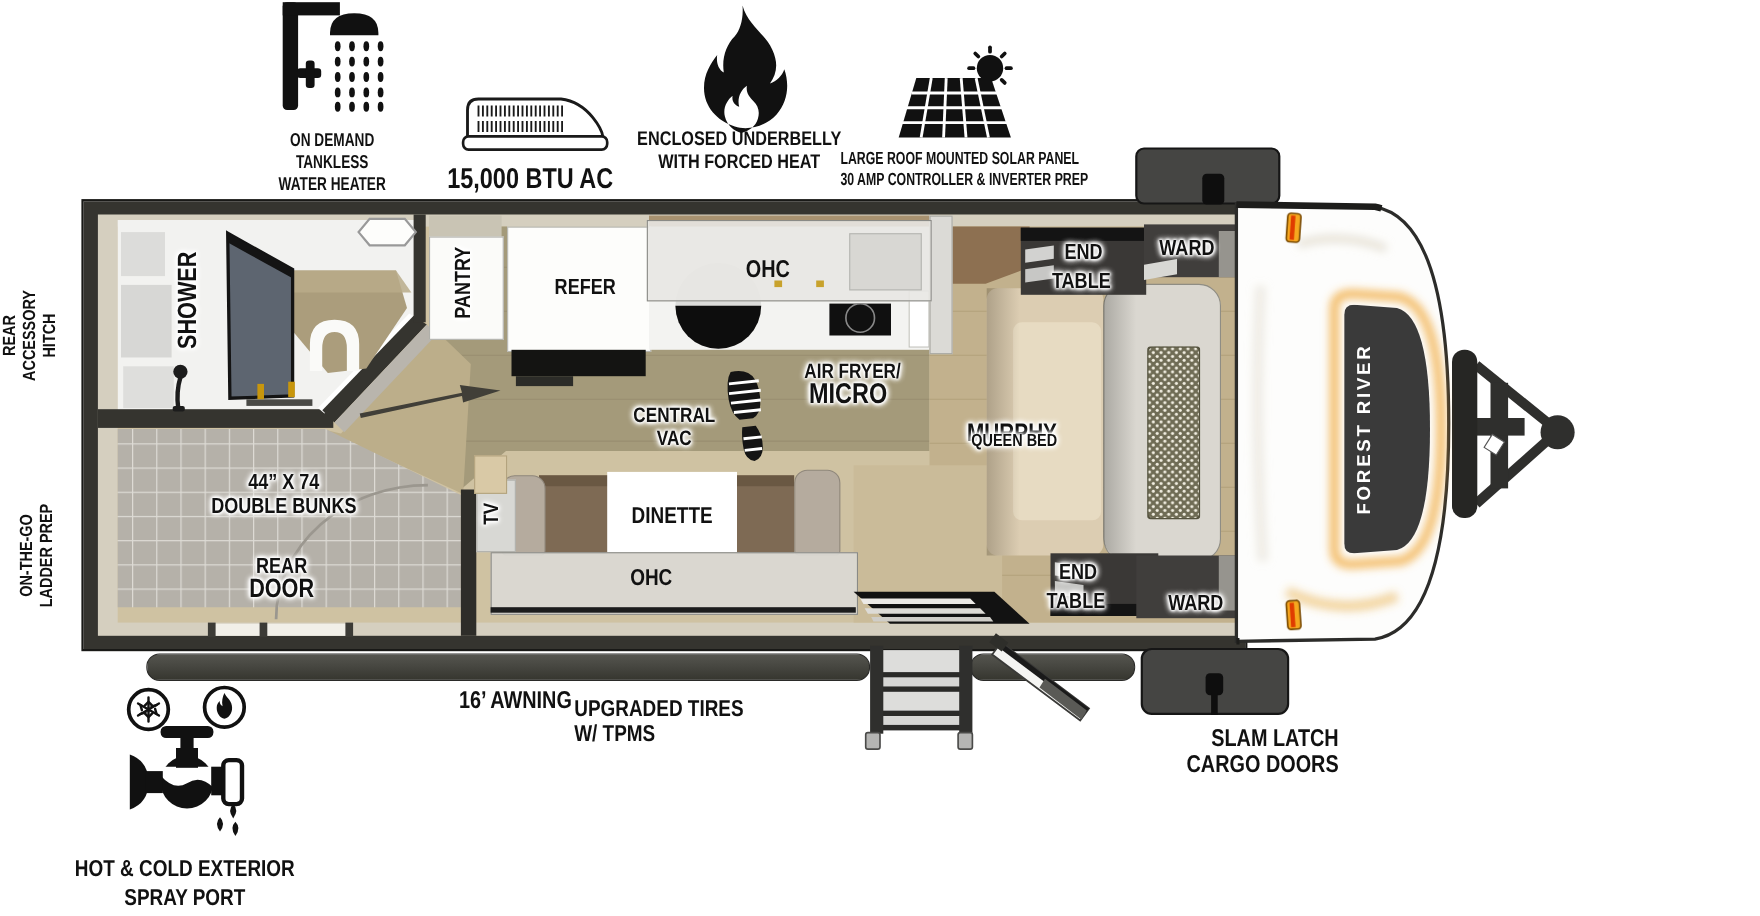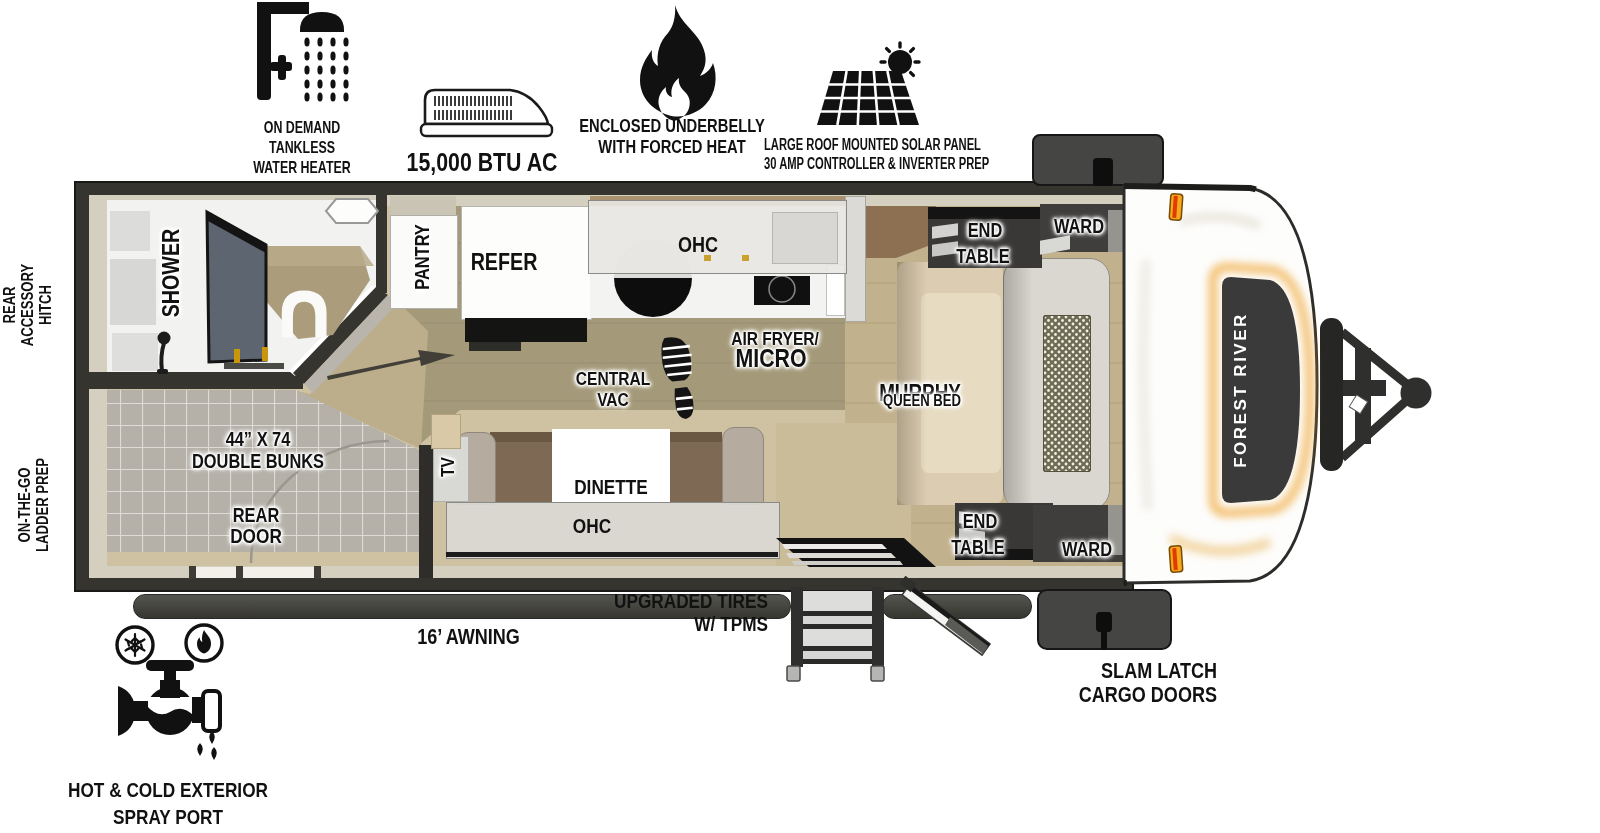--- a/index.html
+++ b/index.html
@@ -300,41 +300,41 @@
   <div class="abs" style="left:883px;top:330px;width:26px;height:12px;background:#d2d2d0;transform:skewY(8deg);"></div>
   <div class="abs" style="left:883px;top:347px;width:26px;height:12px;background:#c7c7c5;transform:skewY(8deg);"></div>
 
   <div class="abs" style="left:957px;top:322px;width:95px;height:57px;background:#403e3c;"></div>
   <div class="abs" style="left:1032px;top:322px;width:20px;height:50px;background:#96948e;"></div>
 
   <div class="lbl glow" style="left:95px;top:90px;font-size:24px;transform:translate(-50%,-50%) rotate(-90deg);"><span class="cond">SHOWER</span></div>
 
   <div class="lbl glow" style="left:346px;top:74px;font-size:20px;transform:translate(-50%,-50%) rotate(-90deg);"><span class="cond">PANTRY</span></div>
 
-  <div class="lbl" style="left:428px;top:79px;font-size:24px;transform:translate(-50%,-50%);"><span class="cond">REFER</span></div>
+  <div class="lbl" style="left:456px;top:79px;font-size:20px;transform:translate(-50%,-50%);"><span class="cond">REFER</span></div>
 
   <div class="lbl" style="left:622px;top:62px;font-size:22px;transform:translate(-50%,-50%);"><span class="cond">OHC</span></div>
 
   <div class="lbl glow" style="left:699px;top:156px;font-size:19px;transform:translate(-50%,-50%);"><span class="cond">AIR FRYER/</span></div>
   <div class="lbl glow" style="left:695px;top:175px;font-size:26px;transform:translate(-50%,-50%);"><span class="cond">MICRO</span></div>
 
   <div class="lbl glow" style="left:537px;top:196px;font-size:19px;transform:translate(-50%,-50%);"><span class="cond">CENTRAL</span></div>
   <div class="lbl glow" style="left:537px;top:217px;font-size:19px;transform:translate(-50%,-50%);"><span class="cond">VAC</span></div>
 
-  <div class="lbl" style="left:535px;top:304px;font-size:21px;transform:translate(-50%,-50%);"><span class="cond">DINETTE</span></div>
+  <div class="lbl" style="left:535px;top:286px;font-size:21px;transform:translate(-50%,-50%);"><span class="cond">DINETTE</span></div>
 
   <div class="lbl" style="left:516px;top:343px;font-size:21px;transform:translate(-50%,-50%);"><span class="cond">OHC</span></div>
 
   <div class="lbl glow" style="left:372px;top:284px;font-size:19px;transform:translate(-50%,-50%) rotate(-90deg);"><span class="cond">TV</span></div>
 
   <div class="lbl glow" style="left:182px;top:256px;font-size:20px;transform:translate(-50%,-50%);"><span class="cond">44” X 74</span></div>
   <div class="lbl glow" style="left:182px;top:278px;font-size:20px;transform:translate(-50%,-50%);"><span class="cond">DOUBLE BUNKS</span></div>
 
   <div class="lbl glow" style="left:180px;top:332px;font-size:20px;transform:translate(-50%,-50%);"><span class="cond">REAR</span></div>
-  <div class="lbl glow" style="left:180px;top:353px;font-size:21px;transform:translate(-50%,-50%);"><span class="cond">DOOR</span></div>
+  <div class="lbl glow" style="left:180px;top:353px;font-size:24px;transform:translate(-50%,-50%);"><span class="cond">DOOR</span></div>
 
   <div class="lbl glow" style="left:844px;top:210px;font-size:23px;transform:translate(-50%,-50%);"><span class="cond">MURPHY</span></div>
   <div class="lbl glow" style="left:846px;top:218px;font-size:16px;transform:translate(-50%,-50%);"><span class="cond">QUEEN BED</span></div>
 
   <div class="lbl glow" style="left:909px;top:47px;font-size:20px;transform:translate(-50%,-50%);"><span class="cond">END</span></div>
   <div class="lbl glow" style="left:907px;top:73px;font-size:20px;transform:translate(-50%,-50%);"><span class="cond">TABLE</span></div>
 
   <div class="lbl glow" style="left:1003px;top:43px;font-size:20px;transform:translate(-50%,-50%);"><span class="cond">WARD</span></div>
 
   <div class="lbl glow" style="left:904px;top:338px;font-size:20px;transform:translate(-50%,-50%);"><span class="cond">END</span></div>
@@ -408,21 +408,21 @@
 
 <svg class="abs" style="left:895px;top:570px" width="120" height="95" viewBox="0 0 120 95">
   <polygon points="15,14 95,74 87,85 7,25" fill="#f4f4f2" stroke="#3a3a38" stroke-width="1.6"></polygon>
   <polygon points="15,14 95,74 92,78 12,18" fill="#1a1a1a"></polygon>
   <polygon points="55,47 93,76 88,84 50,55" fill="#5a5a56"></polygon>
   <rect x="6" y="9" width="14" height="10" fill="#2e2e2a" transform="rotate(37 13 14)"></rect>
 </svg>
 
 <div class="lbl" style="left:319px;top:624px;width:300px;text-align:center;font-size:22px;"><span class="cond">16’ AWNING</span></div>
 
-<div class="lbl" style="left:495px;top:589px;width:300px;text-align:right;font-size:21px;line-height:23px;">
+<div class="lbl" style="left:495px;top:633px;width:300px;text-align:left;font-size:21px;line-height:23px;">
     <span class="cond" style="display:block">UPGRADED TIRES<br>W/ TPMS</span>
   </div>
 
 <div class="lbl" style="left:944px;top:659px;width:300px;text-align:right;font-size:22px;line-height:24px;">
     <span class="cond" style="display:block">SLAM LATCH<br>CARGO DOORS</span>
   </div>
 
 <svg class="abs" style="left:108px;top:618px" width="135" height="155" viewBox="0 0 135 155">
   <circle cx="27" cy="27" r="18" fill="none" stroke="#111" stroke-width="3.4"></circle>
   <g stroke="#111" stroke-width="2.2" stroke-linecap="round">

